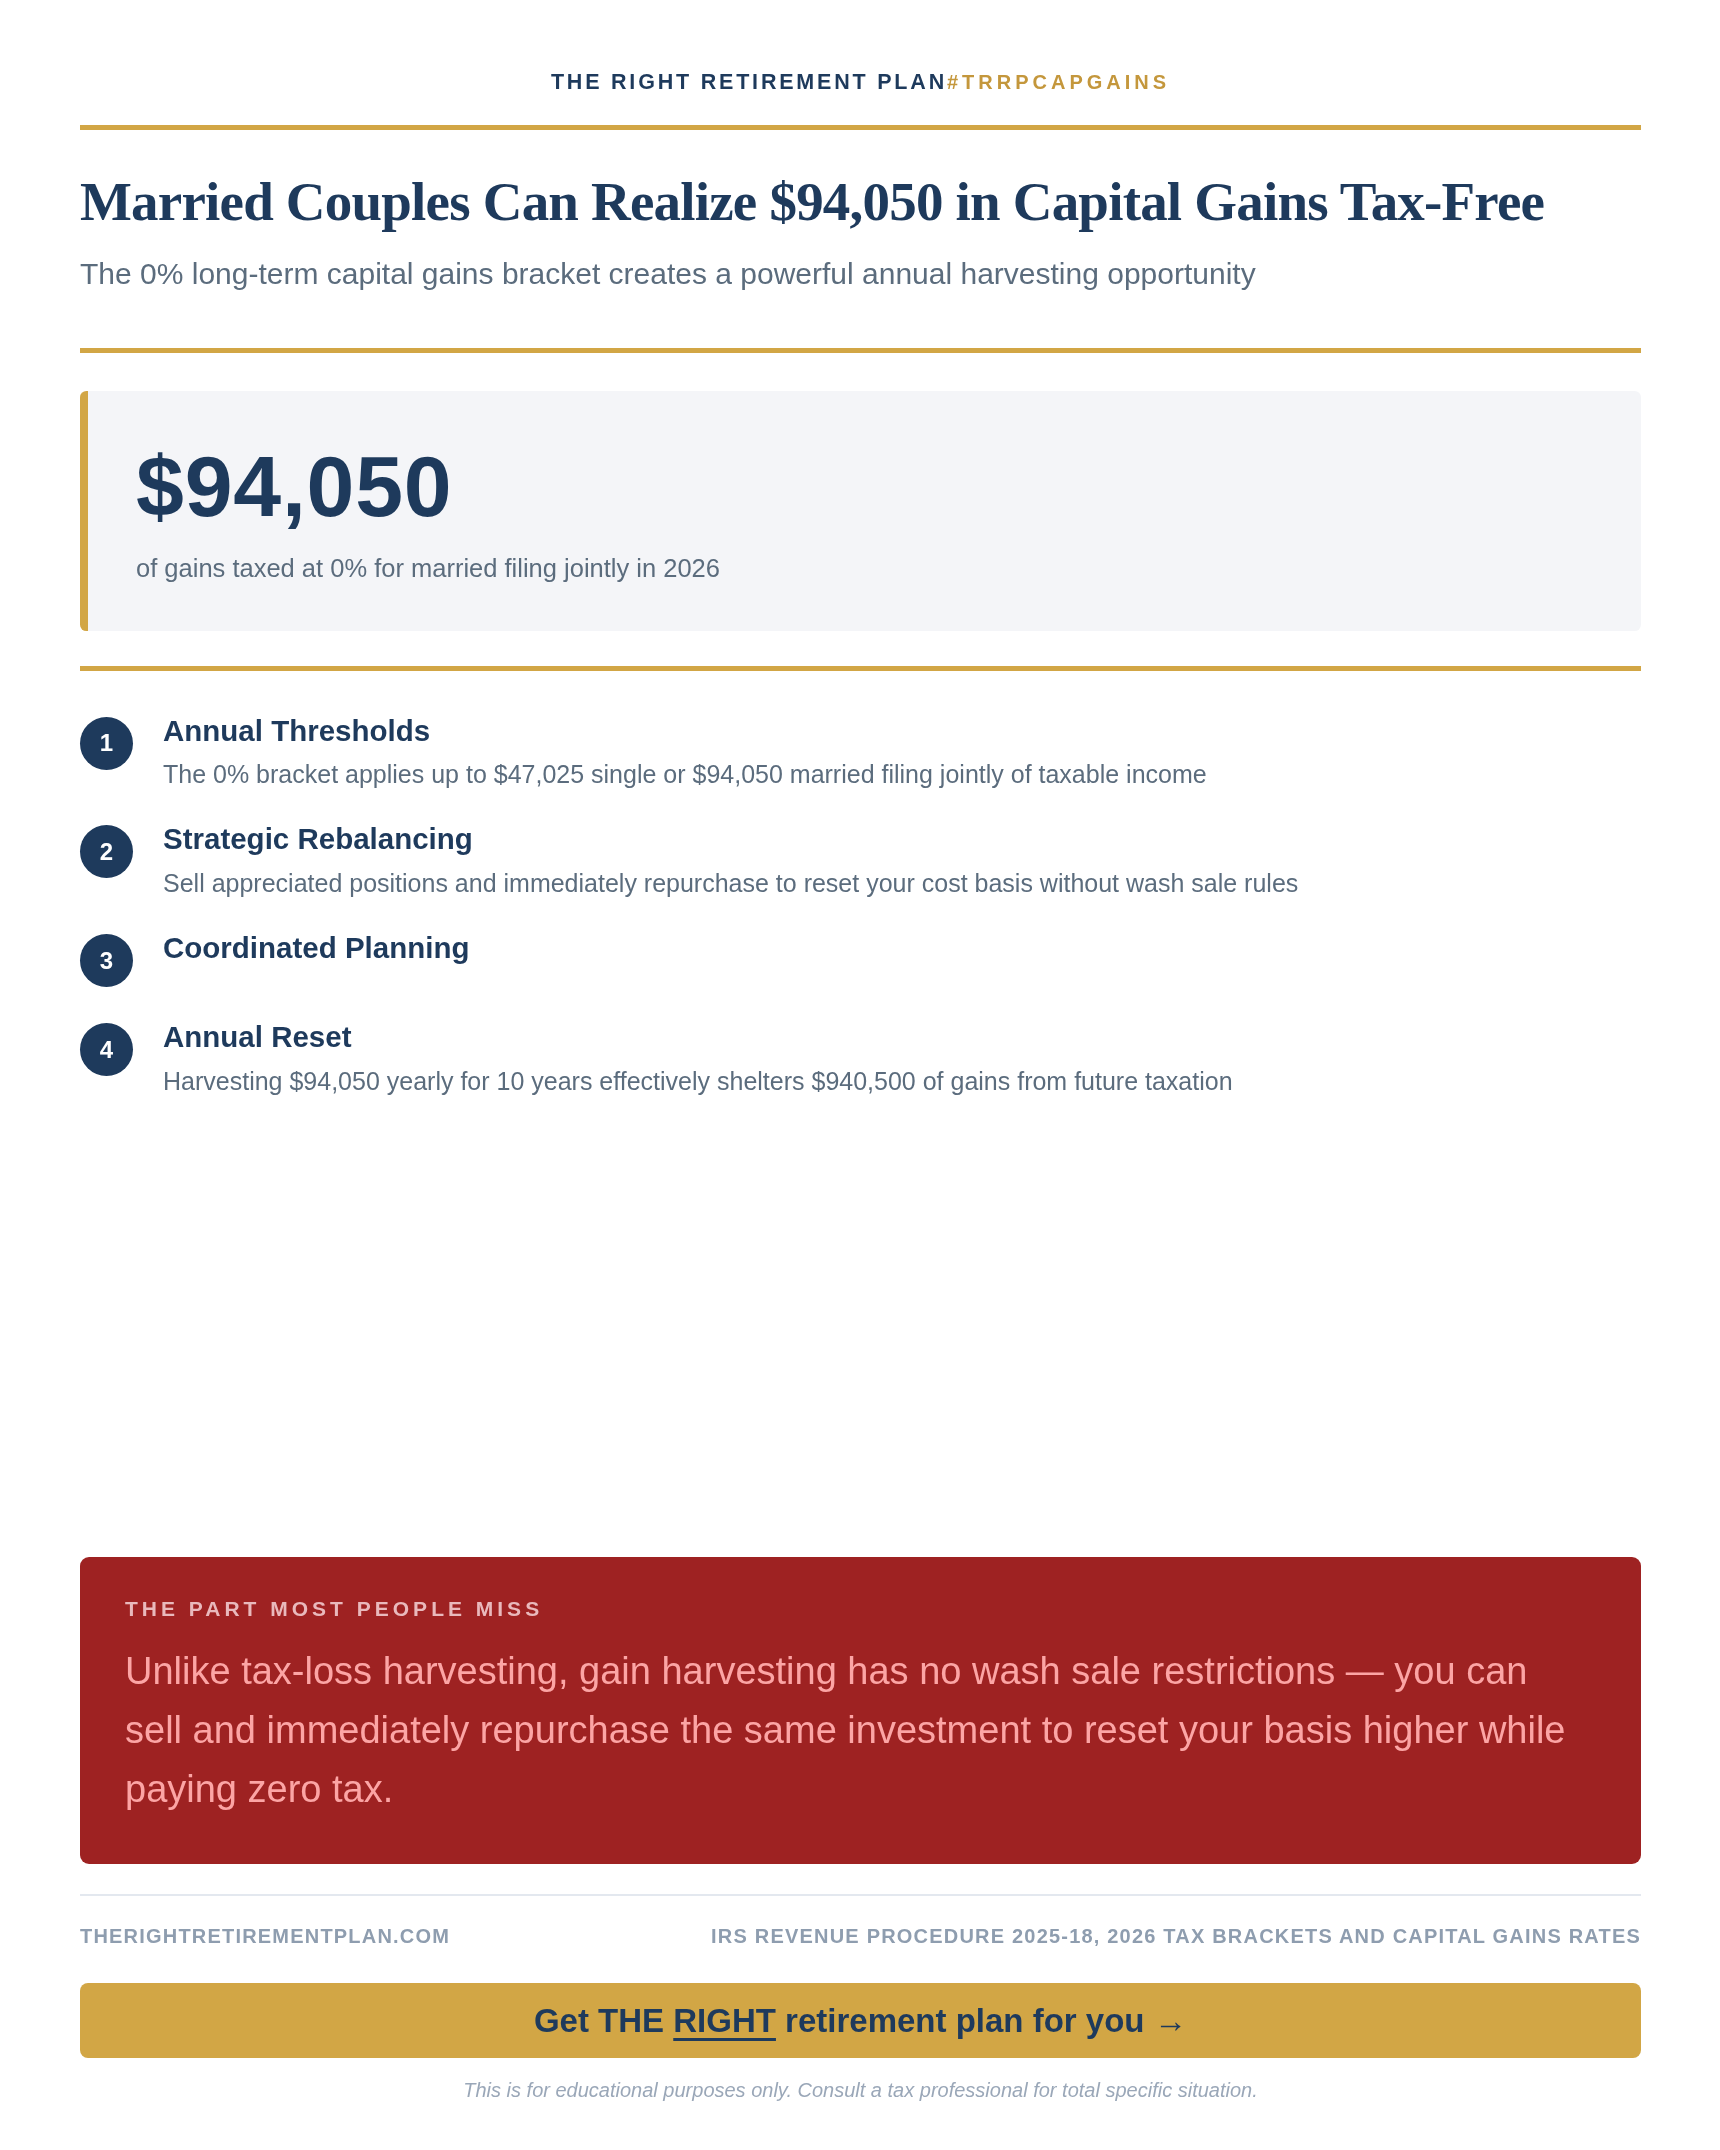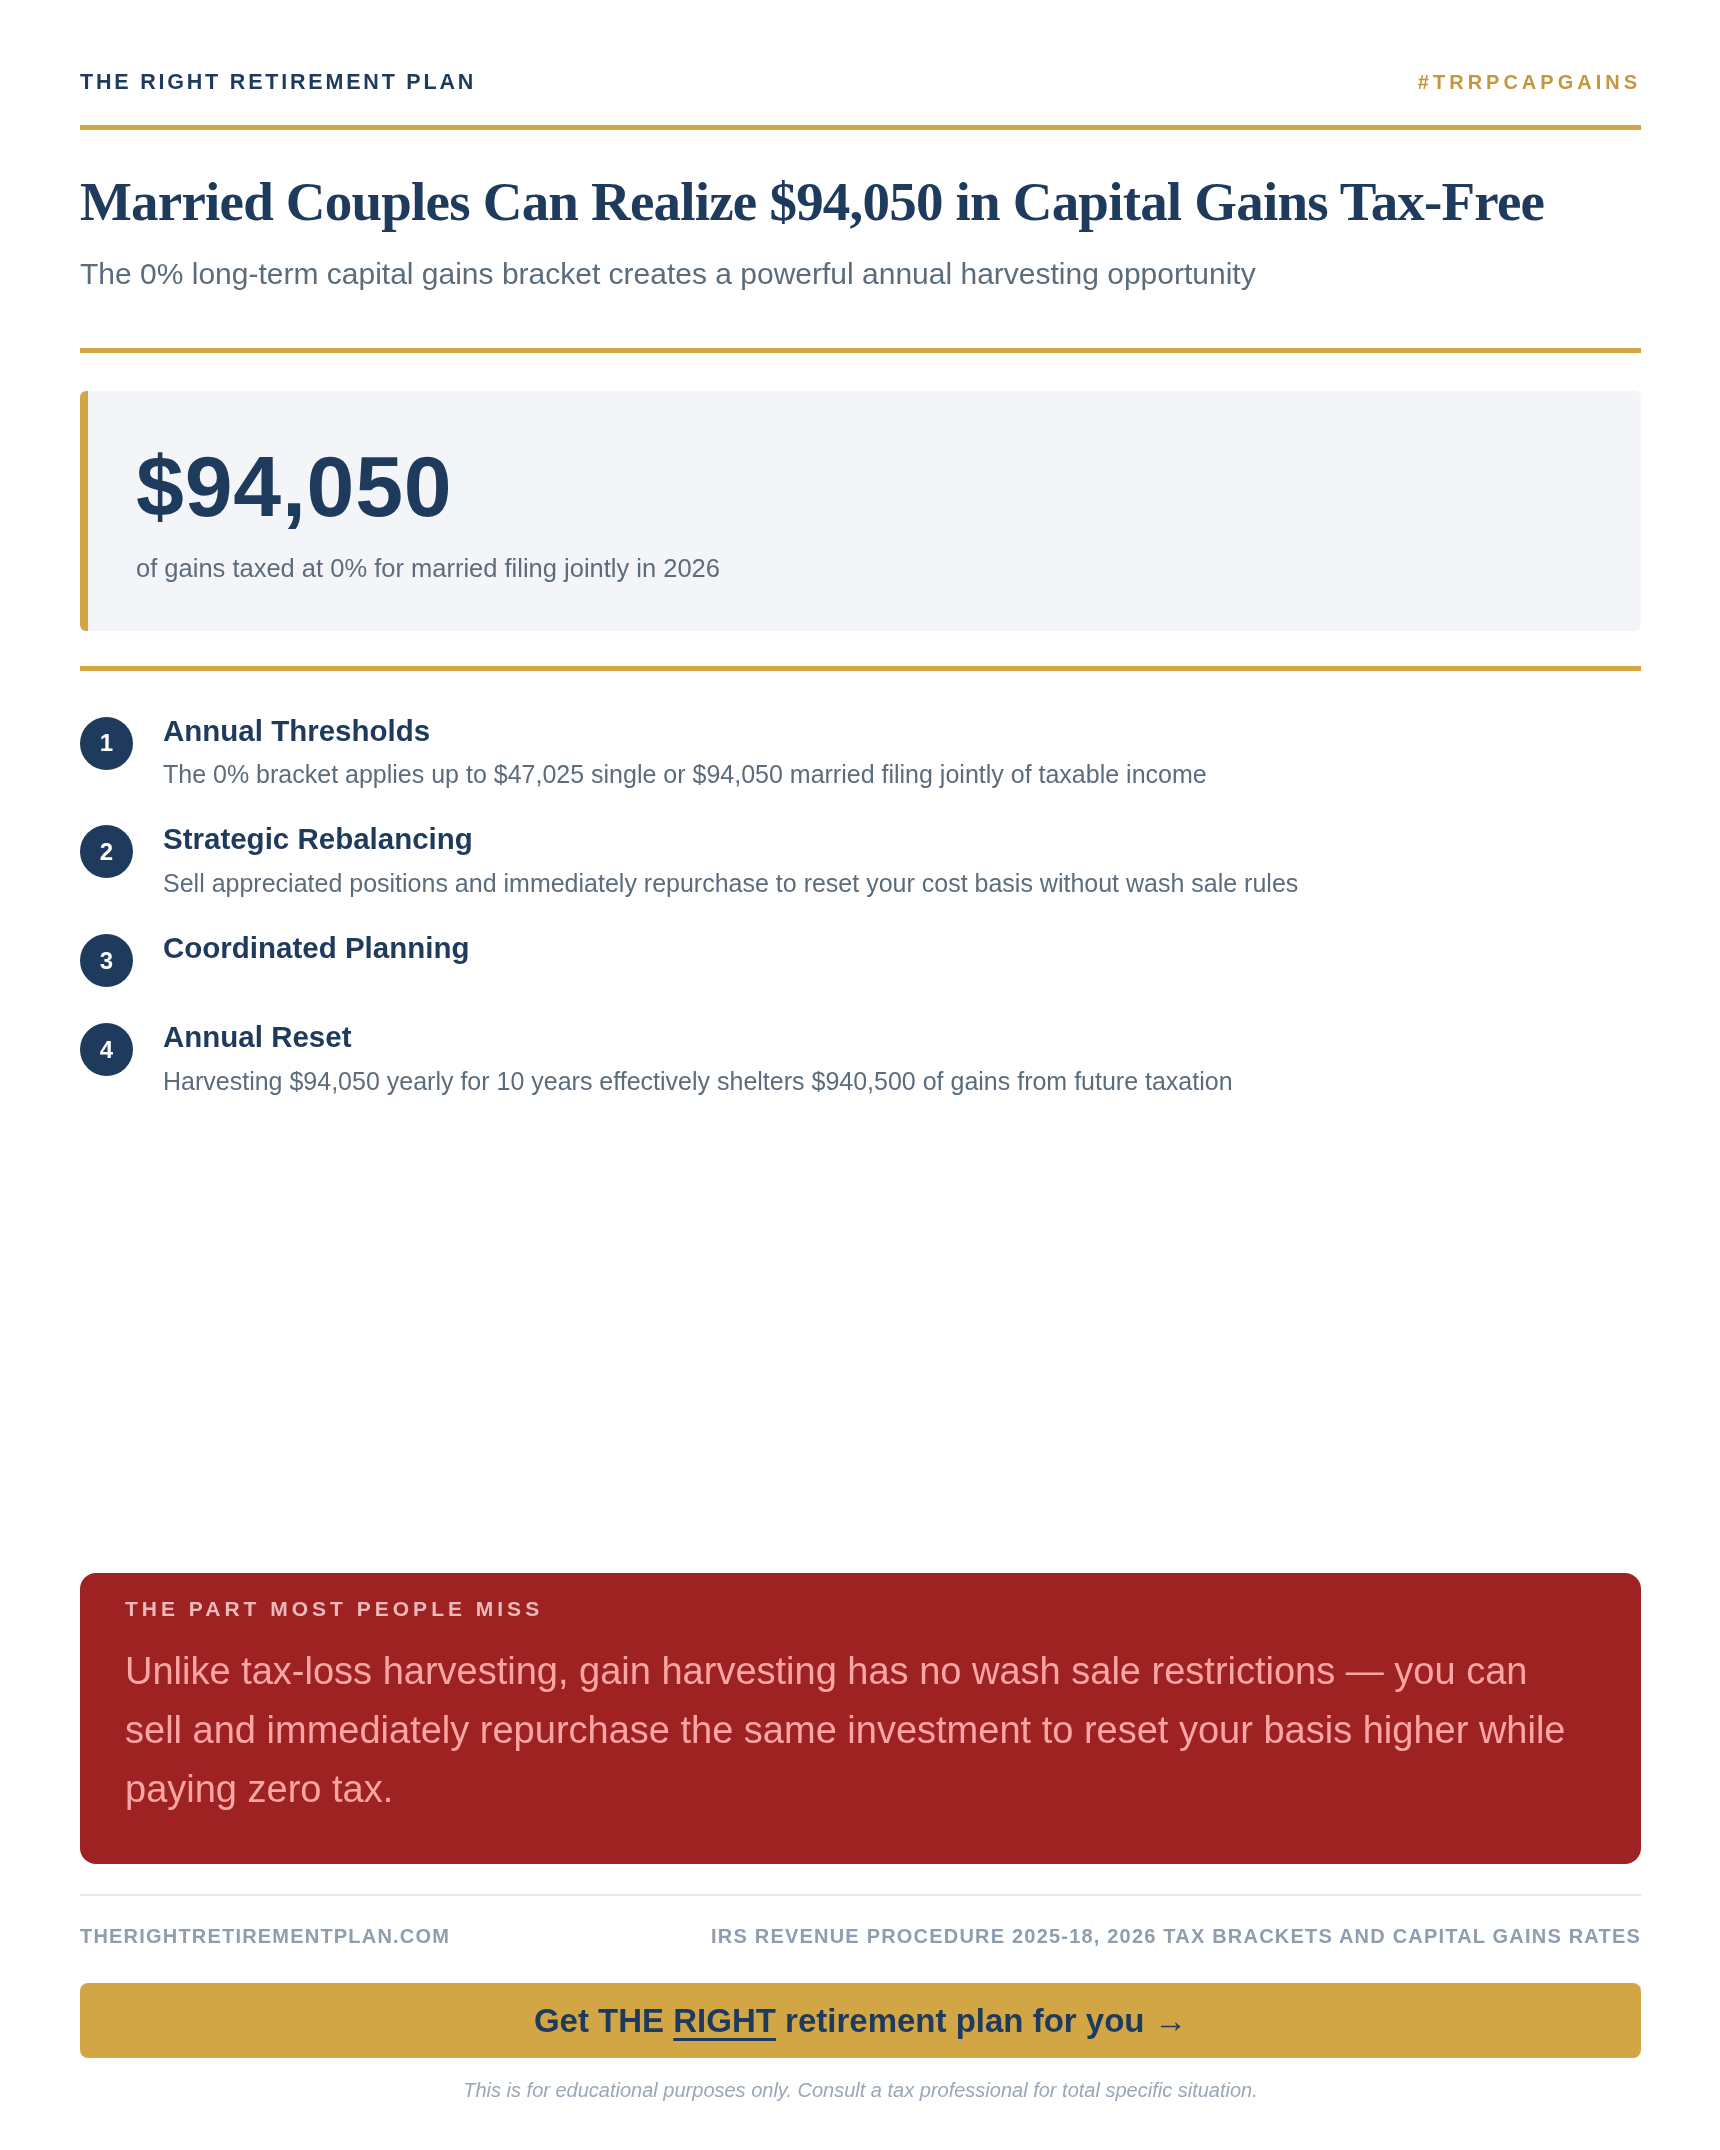--- a/index.html
+++ b/index.html
@@ -15,21 +15,21 @@
     width: 1721px;
     height: 2151px;
     padding: 70px 80px 49px 80px;
     display: flex;
     flex-direction: column;
   }
 
   
   .masthead {
     display: flex;
-    justify-content: space-between;
+    justify-content: center;
     align-items: baseline;
   }
   .brand {
     font-size: 21.5px;
     font-weight: bold;
     letter-spacing: 2.8px;
     color: var(--navy);
   }
   .hashtag {
     font-size: 20px;
@@ -117,22 +117,22 @@
     margin-top: 12.7px;
     font-size: 25px;
     color: var(--body-text);
   }
 
   .spacer { flex: 1 1 auto; }
 
   
   .callout {
     background: var(--red);
-    border-radius: 16px;
-    padding: 24px 45px 45px 45px;
+    border-radius: 9px;
+    padding: 40px 45px 45px 45px;
   }
   .callout-label {
     font-size: 21px;
     font-weight: bold;
     letter-spacing: 4px;
     color: var(--red-label);
   }
   .callout-text {
     margin-top: 21px;
     font-size: 38px;

